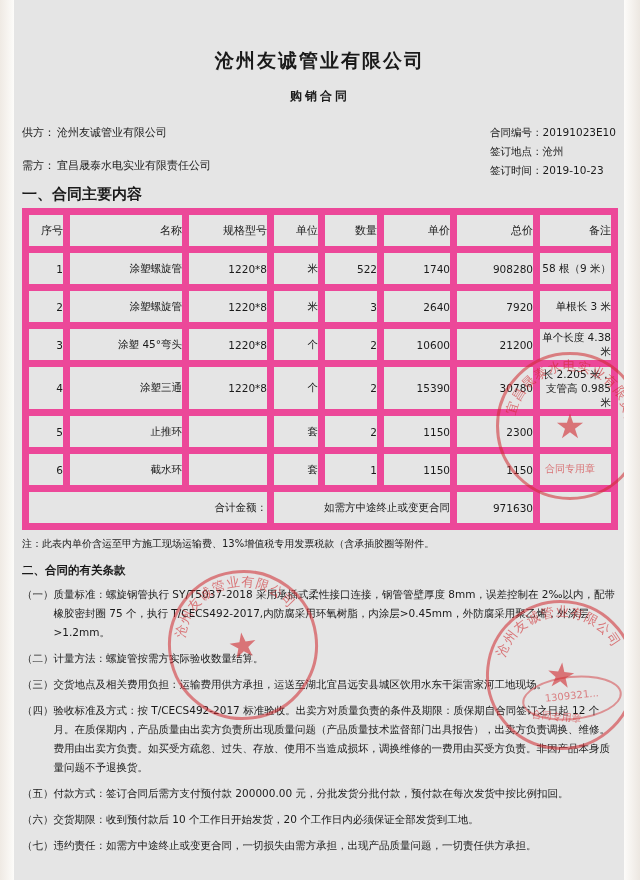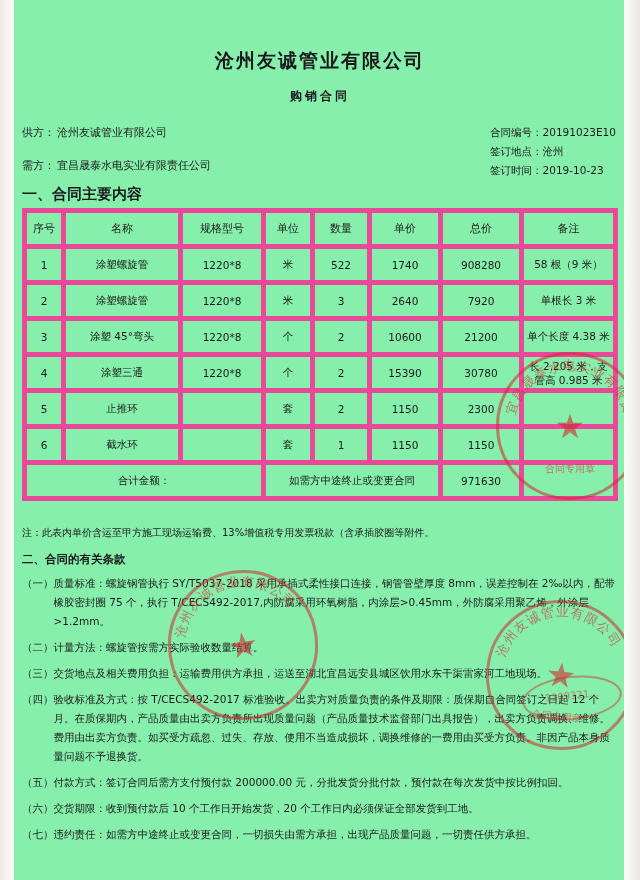--- a/index.html
+++ b/index.html
@@ -6,21 +6,21 @@
   body{
     width:640px;height:880px;
     background:#ffffff;
     font-family:"DejaVu Sans","Liberation Sans",sans-serif;
     color:#1a1a1a;
     position:relative;
     overflow:hidden;
   }
   .page{
     position:absolute;inset:0;
-    background:#86efac;
+    background:#e5e5e5;
   }
   
   .page::before{
     content:"";position:absolute;left:0;top:0;bottom:0;width:14px;
     background:linear-gradient(to right,#efeae4,#fdfcfa);
   }
   .page::after{
     content:"";position:absolute;right:0;top:0;bottom:0;width:16px;
     background:linear-gradient(to left,#ece7e1,#fdfcfa);
   }
@@ -43,41 +43,41 @@
   }
   .meta div{white-space:nowrap;}
 
   .sec-h{font-size:15px;font-weight:bold;margin-top:10px;margin-bottom:4px;}
 
   table.main{
     border-collapse:collapse;width:100%;
     font-size:10.5px;
   }
   table.main th,table.main td{
-    border:5px solid #ec4899;
-    text-align:center;
+    border:7px solid #ec4899;
+    text-align:right;
     padding:0;
     height:31px;
     vertical-align:middle;
   }
   table.main th{font-weight:normal;font-size:11px;}
   .c-no{width:34px;}
   .c-name{width:112px;}
   .c-spec{width:78px;}
   .c-unit{width:44px;}
   .c-qty{width:52px;}
   .c-price{width:66px;}
   .c-total{width:76px;}
   .c-note{width:auto;}
   .sum-label{text-align:center;}
   .sum-amt{text-align:center;}
   .twoline{line-height:14px;}
 
   .note{
-    font-size:10px;margin-top:24px;line-height:15px;
+    font-size:10px;margin-top:6px;line-height:15px;
   }
   .attach{font-size:11px;margin-top:12px;}
   .sec2{font-size:11.5px;font-weight:bold;margin-top:12px;}
 
   .clause{font-size:10.5px;line-height:19px;margin-top:7px;display:flex;}
   .cl-mark{white-space:nowrap;}
   .cl-body{flex:1;}
 
   
   .stamp{position:absolute;pointer-events:none;}

